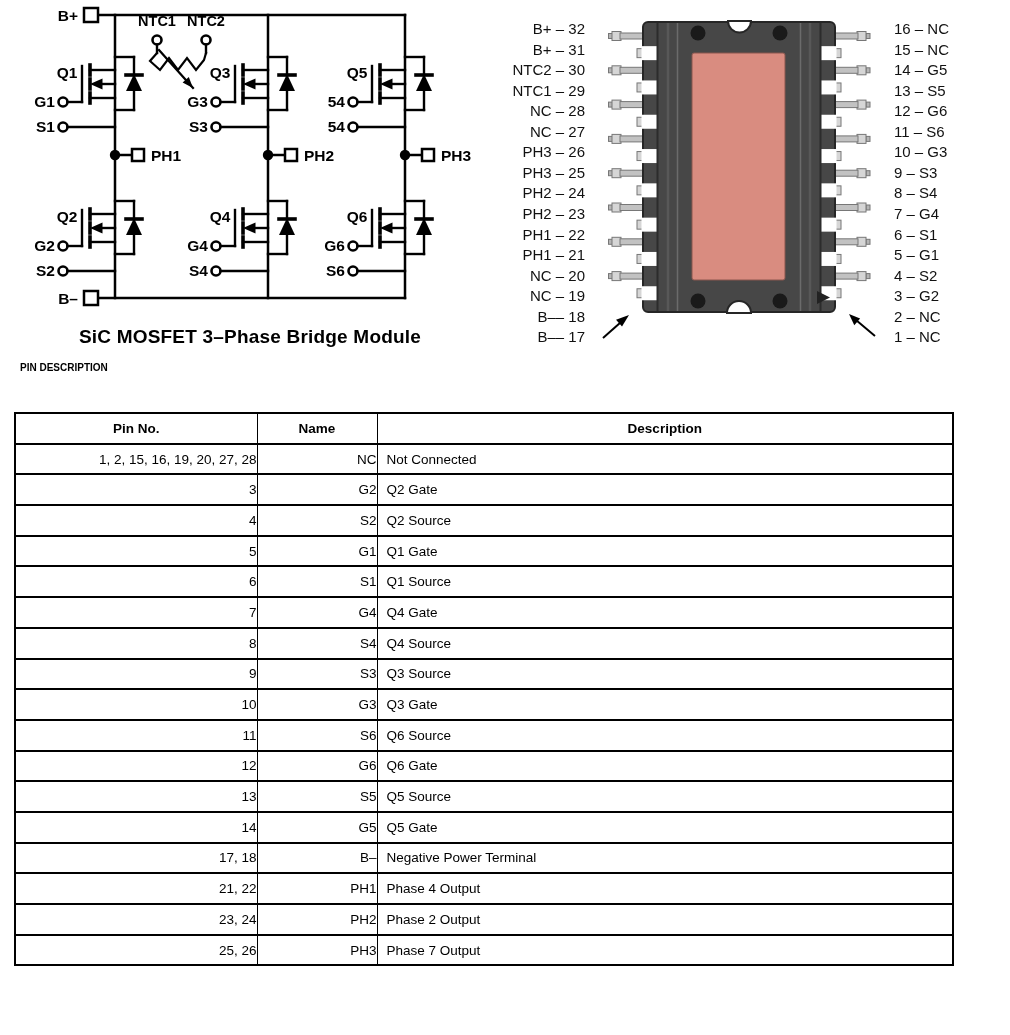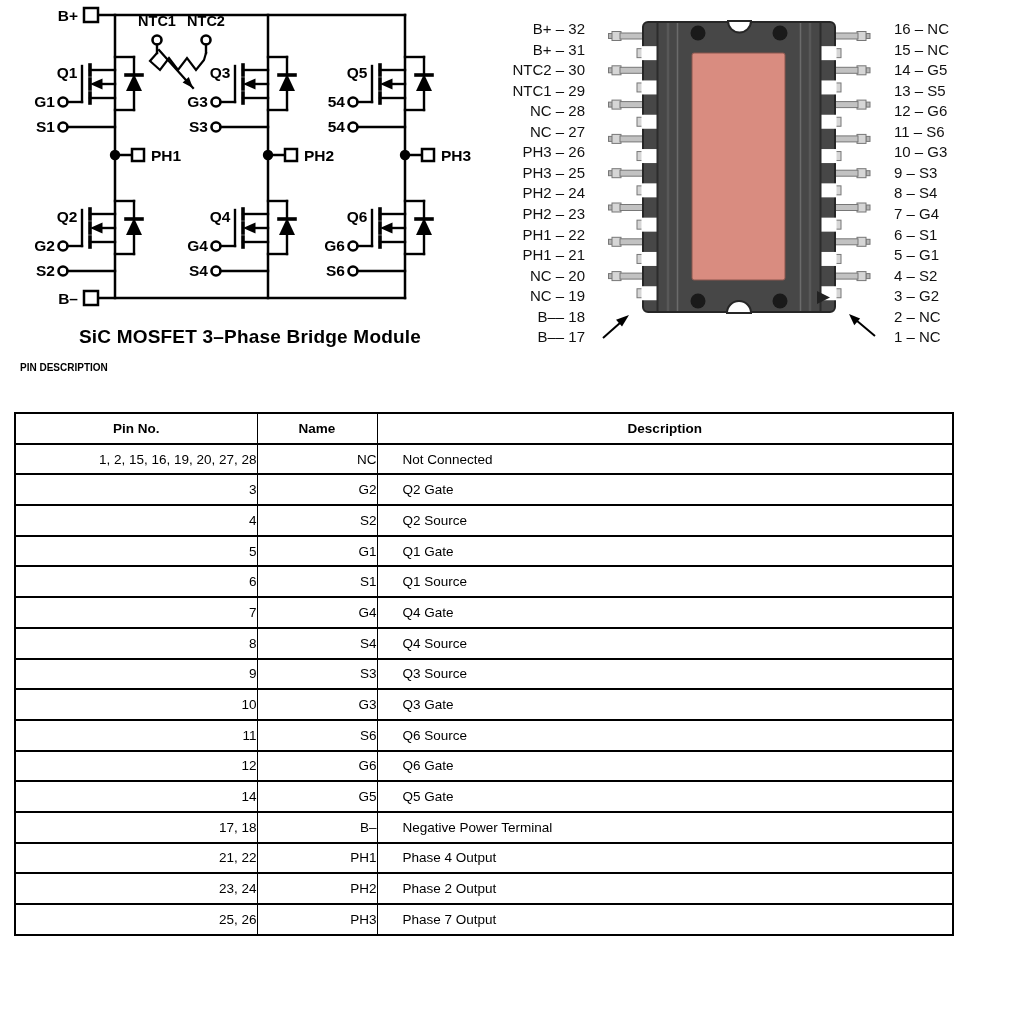--- a/index.html
+++ b/index.html
@@ -13,21 +13,21 @@
   .package-panel { position:absolute; left:500px; top:0; width:510px; height:360px; }
 
   .table-title { position:absolute; left:20px; top:362px; font-size:10px; font-weight:bold; }
   table.pin-table { position:absolute; left:14px; top:388px; width:940px;
                     border-collapse:collapse; table-layout:fixed; border:2.5px solid #000;margin-top:24px; }
   .pin-table th, .pin-table td { border:2px solid #000; border-left-width:1.5px; border-right-width:1.5px;
                     font-size:13.5px; padding:0; overflow:hidden; white-space:nowrap; }
   .pin-table tr { height:30.7px; }
   .pin-table th { font-weight:bold; text-align:center; }
   .pin-table td.c0, .pin-table td.c1 { text-align:right; }
-  .pin-table td.c2 { text-align:left; padding-left:25px; }
+  .pin-table td.c2 { text-align:left; padding-left:9px; }
   col.col-pin  { width:242px; }
   col.col-name { width:120px; }
 
   svg text { font-family:"Liberation Sans",sans-serif; }
   .sch-label { font-size:15.5px; font-weight:bold; fill:#000; }
   .ntc-label { font-size:14.5px; font-weight:bold; fill:#000; }
   .pin-label { font-size:15px; font-weight:400; fill:#111; }
 </style>
 </head>
 <body>
@@ -360,20 +360,25 @@
           <td class="c0">11</td>
           <td class="c1">S6</td>
           <td class="c2">Q6 Source</td>
         </tr>
         <tr>
           <td class="c0">12</td>
           <td class="c1">G6</td>
           <td class="c2">Q6 Gate</td>
         </tr>
         <tr>
+          <td class="c0">13</td>
+          <td class="c1">S5</td>
+          <td class="c2">Q5 Source</td>
+        </tr>
+        <tr>
           <td class="c0">14</td>
           <td class="c1">G5</td>
           <td class="c2">Q5 Gate</td>
         </tr>
         <tr>
           <td class="c0">17, 18</td>
           <td class="c1">B–</td>
           <td class="c2">Negative Power Terminal</td>
         </tr>
         <tr>

